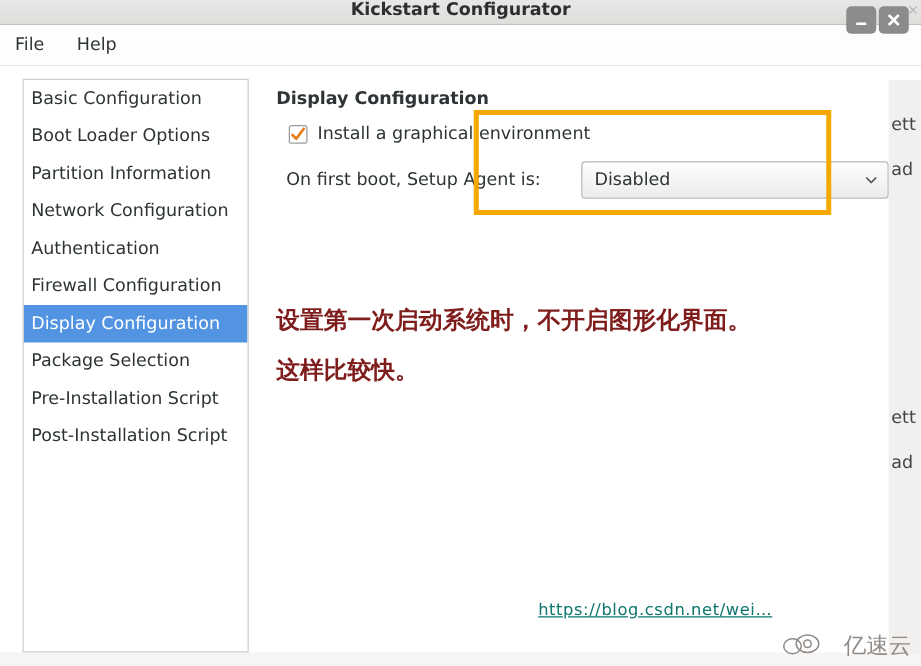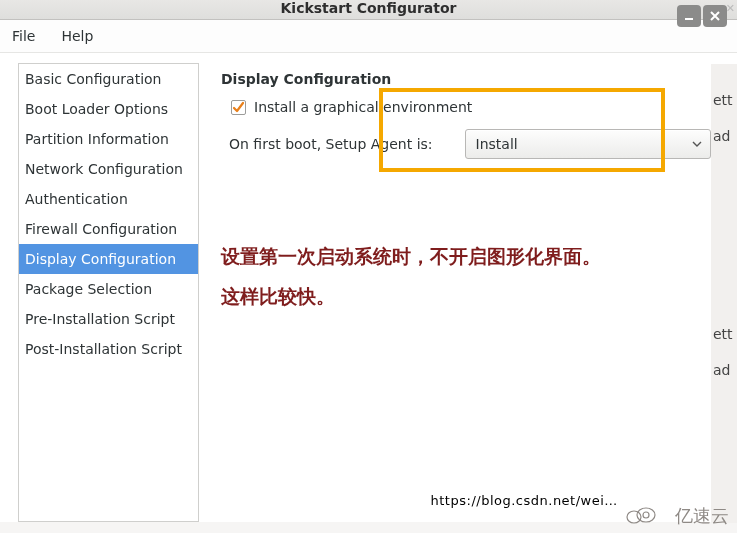--- a/index.html
+++ b/index.html
@@ -172,26 +172,27 @@
       font-size: 14px;
       overflow: hidden;
     }
     .right-strip span {
       position: absolute;
       left: 2px;
       white-space: nowrap;
     }
     .watermark-url {
       position: absolute;
-      bottom: 14px;
+      bottom: 26px;
       left: 50%;
       transform: translateX(-20%);
-      color: #000000;
+      color: #0f766e;
       font-size: 13px;
       letter-spacing: 0.5px;
+      text-decoration: underline;
     }
     .watermark-logo {
       position: absolute;
       right: 8px;
       bottom: 5px;
       display: flex;
       align-items: flex-start;
       gap: 17px;
       color: #8f8a86;
       font-size: 18px;
@@ -245,21 +246,21 @@
         <svg width="13" height="13" viewBox="0 0 13 13">
           <path d="M2 7 L5 10 L11 2" stroke="#e87f1a" stroke-width="2.2" fill="none" stroke-linecap="round" stroke-linejoin="round"></path>
         </svg>
       </div>
       <span>Install a graphical environment</span>
     </div>
 
     <div class="select-row">
       <span class="select-label">On first boot, Setup Agent is:</span>
       <div class="select">
-        <span>Install</span>
+        <span>Disabled</span>
         <span class="select-arrow">
           <svg width="10" height="6" viewBox="0 0 10 6">
               <path d="M1 1 L5 5 L9 1" stroke="#555" stroke-width="1.4" fill="none"></path>
             </svg>
         </span>
       </div>
     </div>
 
     <div class="highlight-box"></div>
 

